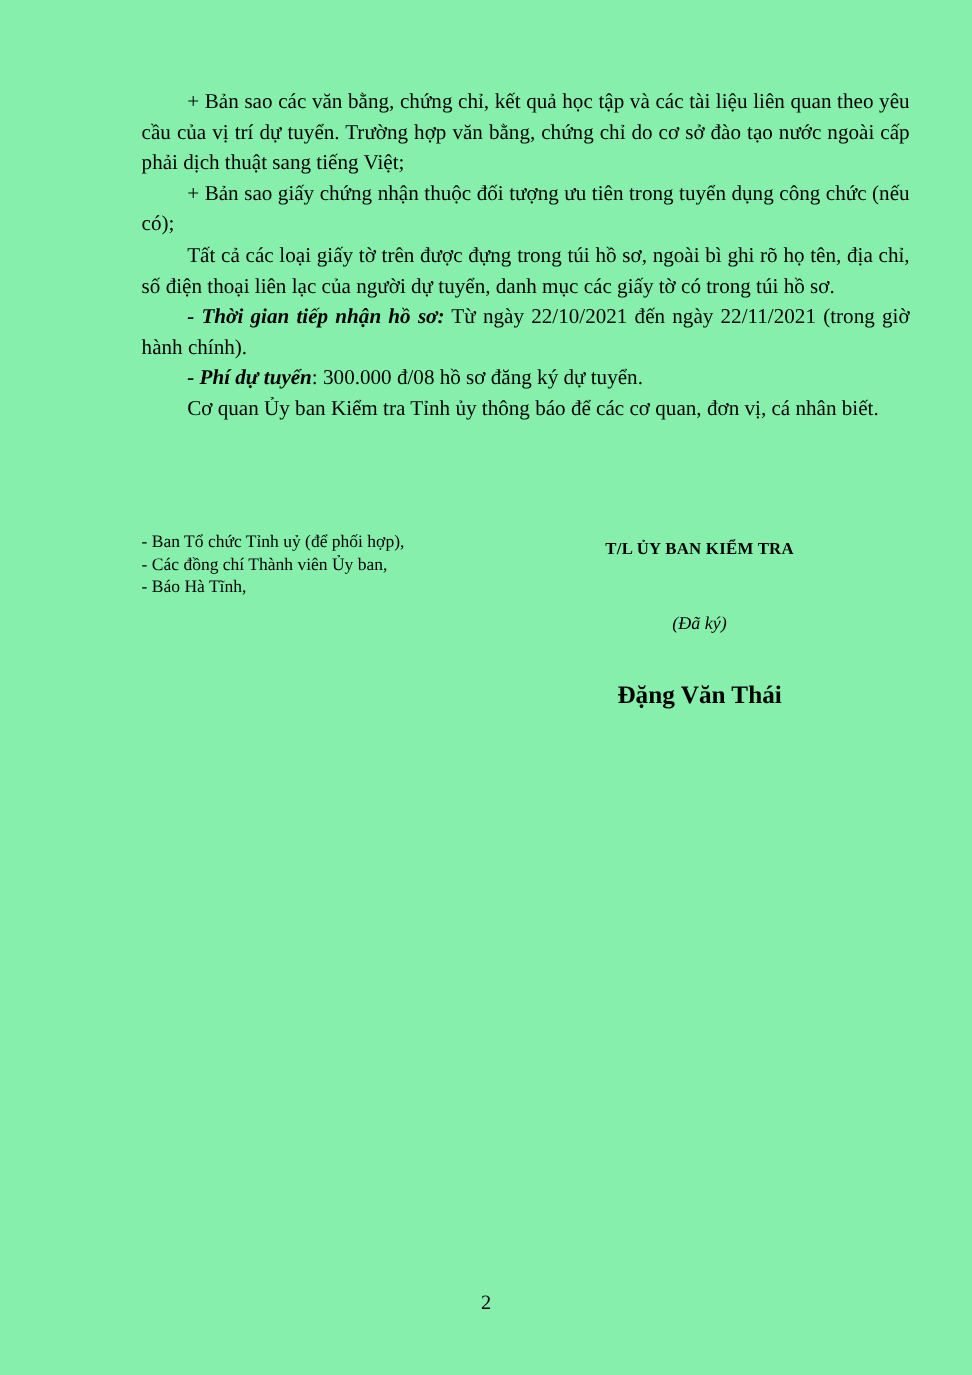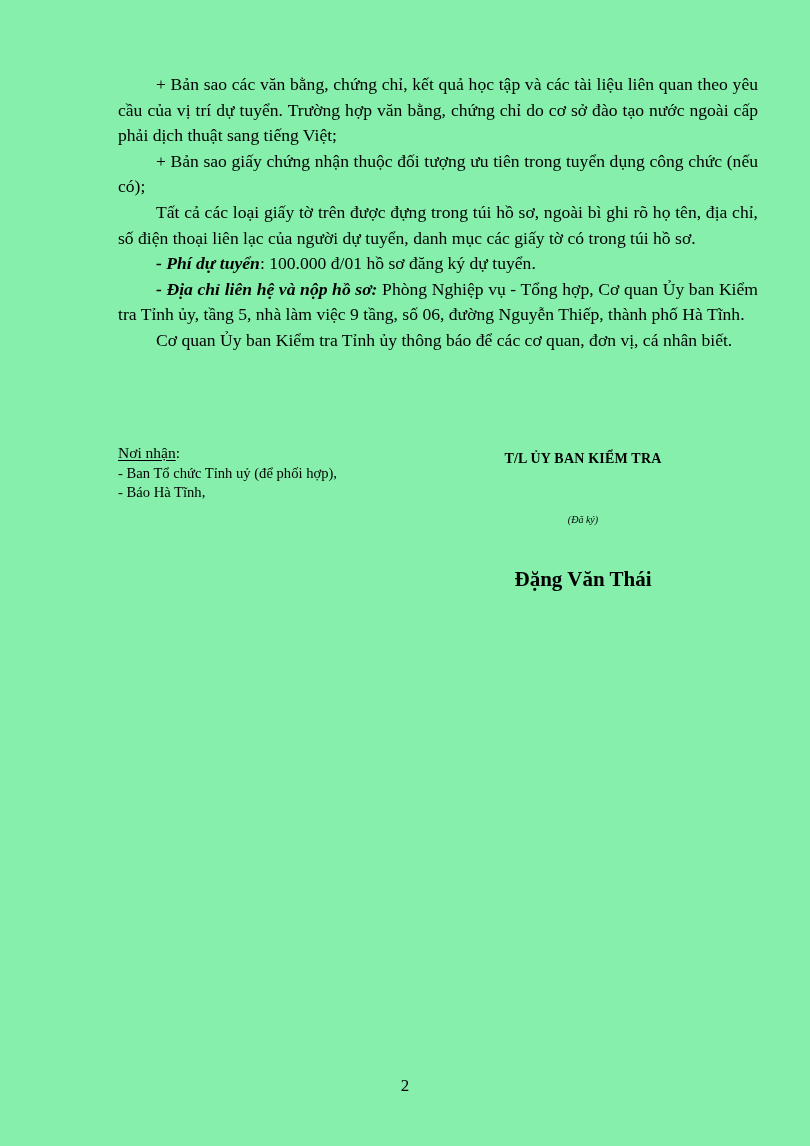--- a/index.html
+++ b/index.html
@@ -88,21 +88,21 @@
     line-height: 24px;
     letter-spacing: 0.2px;
   }
   .sig-line-2 {
     font-size: 18px;
     font-weight: normal;
     line-height: 25px;
     letter-spacing: 0.1px;
   }
   .sig-signed {
-    font-size: 10px;
+    font-size: 15px;
     font-style: italic;
     line-height: 20px;
     margin-top: 39px;
     text-align: center;
   }
   .sig-name {
     font-size: 21px;
     font-weight: bold;
     line-height: 22px;
     margin-top: 38px;
@@ -123,35 +123,35 @@
 <div class="page">
 
   <div class="content">
 
     <p class="body-para">+ Bản sao các văn bằng, chứng chỉ, kết quả học tập và các tài liệu liên quan theo yêu cầu của vị trí dự tuyển. Trường hợp văn bằng, chứng chỉ do cơ sở đào tạo nước ngoài cấp phải dịch thuật sang tiếng Việt;</p>
 
     <p class="body-para">+ Bản sao giấy chứng nhận thuộc đối tượng ưu tiên trong tuyển dụng công chức (nếu có);</p>
 
     <p class="body-para">Tất cả các loại giấy tờ trên được đựng trong túi hồ sơ, ngoài bì ghi rõ họ tên, địa chỉ, số điện thoại liên lạc của người dự tuyển, danh mục các giấy tờ có trong túi hồ sơ.</p>
 
+    <p class="body-para"><span class="lead">- Thời gian tiếp nhận hồ sơ:</span><span> Từ ngày 22/10/2021 đến ngày 22/11/2021 (trong giờ hành chính).</span></p>
 
-    <p class="body-para"><span class="lead">- Phí dự tuyển</span><span>: 100.000 đ/01 hồ sơ đăng ký dự tuyển.</span></p>
+    <p class="body-para"><span class="lead">- Phí dự tuyển</span><span>: 300.000 đ/08 hồ sơ đăng ký dự tuyển.</span></p>
 
-    <p class="body-para"><span class="lead">- Địa chỉ liên hệ và nộp hồ sơ:</span><span> Phòng Nghiệp vụ - Tổng hợp, Cơ quan Ủy ban Kiểm tra Tỉnh ủy, tầng 5, nhà làm việc 9 tầng, số 06, đường Nguyễn Thiếp, thành phố Hà Tĩnh.</span></p>
 
     <p class="body-para last-line-left">Cơ quan Ủy ban Kiểm tra Tỉnh ủy thông báo để các cơ quan, đơn vị, cá nhân biết.</p>
 
   </div>
 
   <div class="footer-zone">
 
     <div class="recipients">
-      <div class="recipients-title"><span class="u">Nơi nhận</span><span>:</span></div>
       <ul>
         <li>- Ban Tổ chức Tỉnh uỷ (để phối hợp),</li>
+        <li>- Các đồng chí Thành viên Ủy ban,</li>
         <li>- Báo Hà Tĩnh,</li>
       </ul>
     </div>
 
     <div class="signature">
       <div class="sig-line-1">T/L ỦY BAN KIỂM TRA</div>
       <div class="sig-signed">(Đã ký)</div>
       <div class="sig-name">Đặng Văn Thái</div>
     </div>
 

